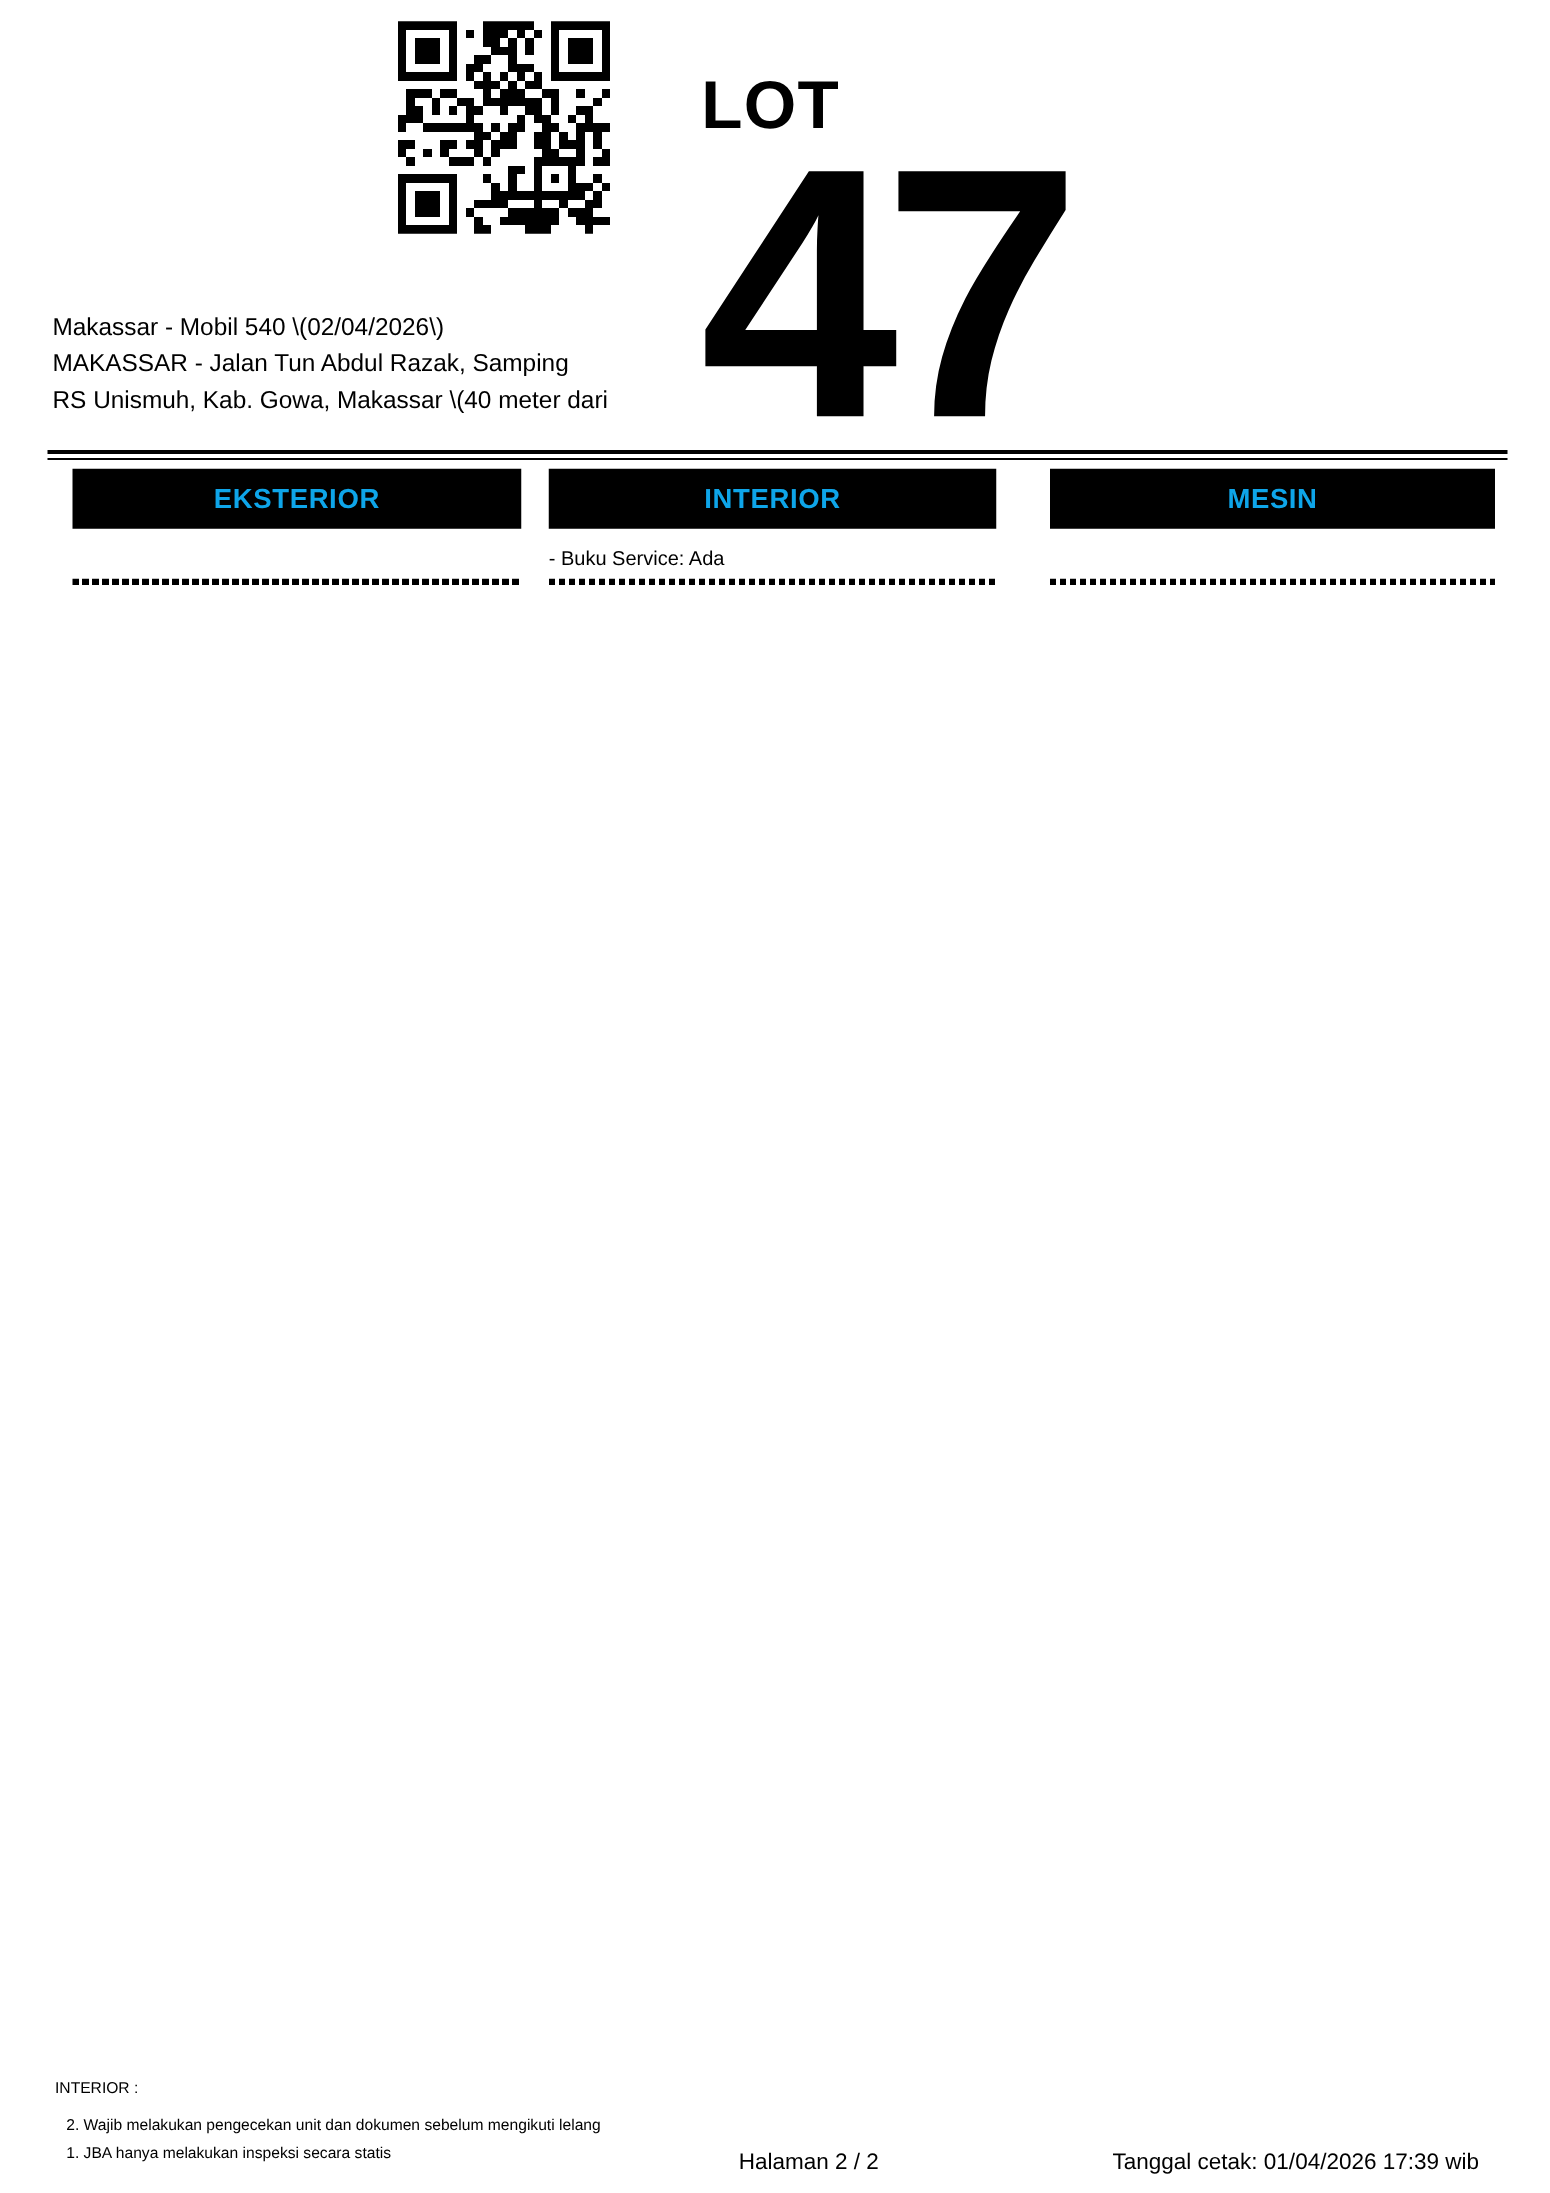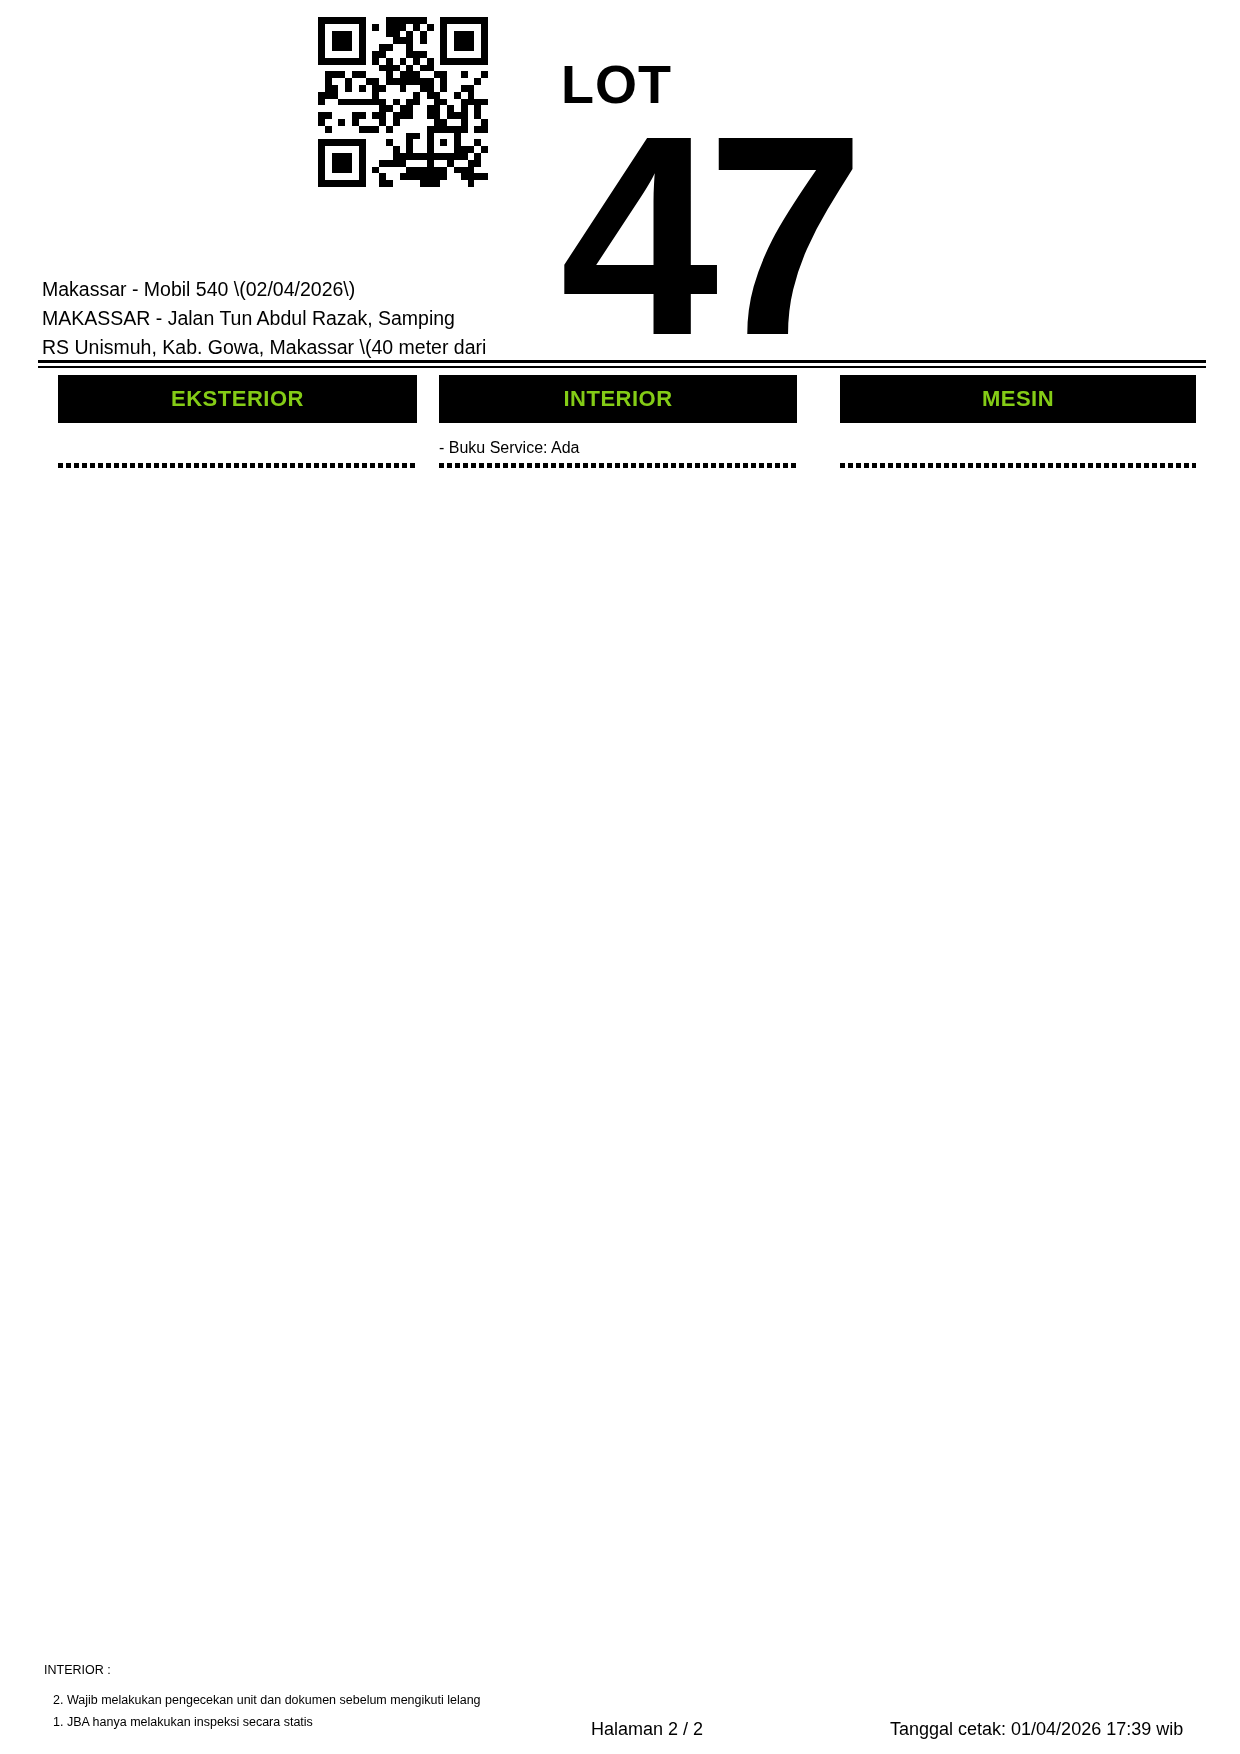--- a/index.html
+++ b/index.html
@@ -19,34 +19,34 @@
     left:561px;top:57px;
     font-size:54px;font-weight:bold;line-height:1;
     letter-spacing:1px;
   }
   .lot-number{
     left:560px;top:93px;
     font-size:285px;font-weight:bold;line-height:1;
     letter-spacing:-12px;
   }
   .address{
-    left:42px;top:275px;
+    left:42px;top:248px;
     font-size:19.5px;line-height:29px;
     white-space:nowrap;
   }
   .double-rule{
     left:38px;top:360px;width:1168px;height:8px;
     background:linear-gradient(#000 0 3px, transparent 3px 6px, #000 6px 8px);
   }
   .column{position:absolute;top:375px;}
   .col-1{left:58px;width:359px;}
   .col-2{left:439px;width:358px;}
   .col-3{left:840px;width:356px;}
   .col-header{
-    height:48px;background:#000000;color:#84cc16;
+    height:48px;background:#000000;color:#0ea5e9;
     font-size:22px;font-weight:bold;text-align:center;line-height:48px;
     letter-spacing:0.5px;
   }
   .col-content{
     height:40px;
     padding-top:0;
     font-size:16px;line-height:19.5px;
   }
   .col-item{padding-top:15px;white-space:nowrap;}
   .dotted-rule{

